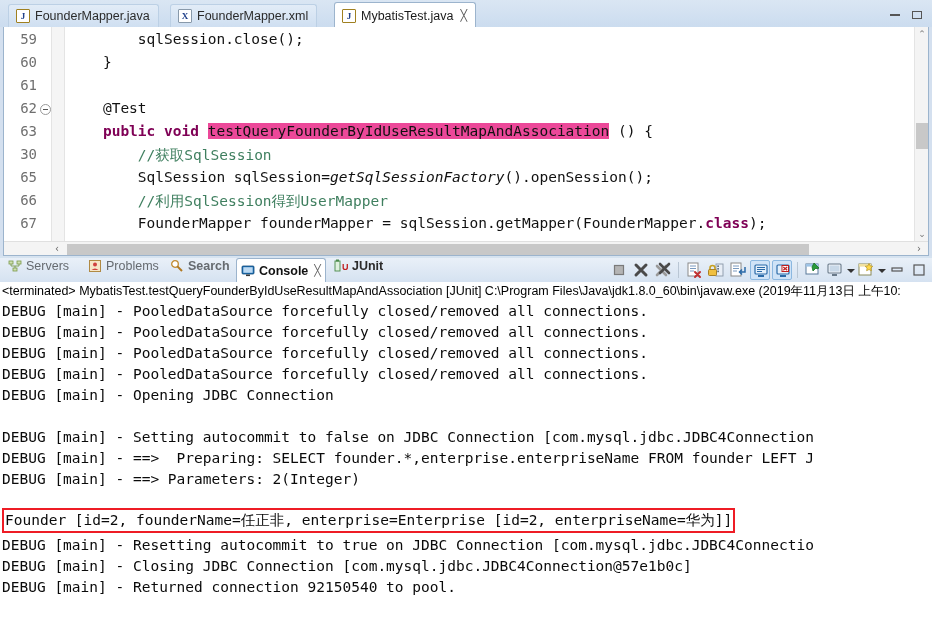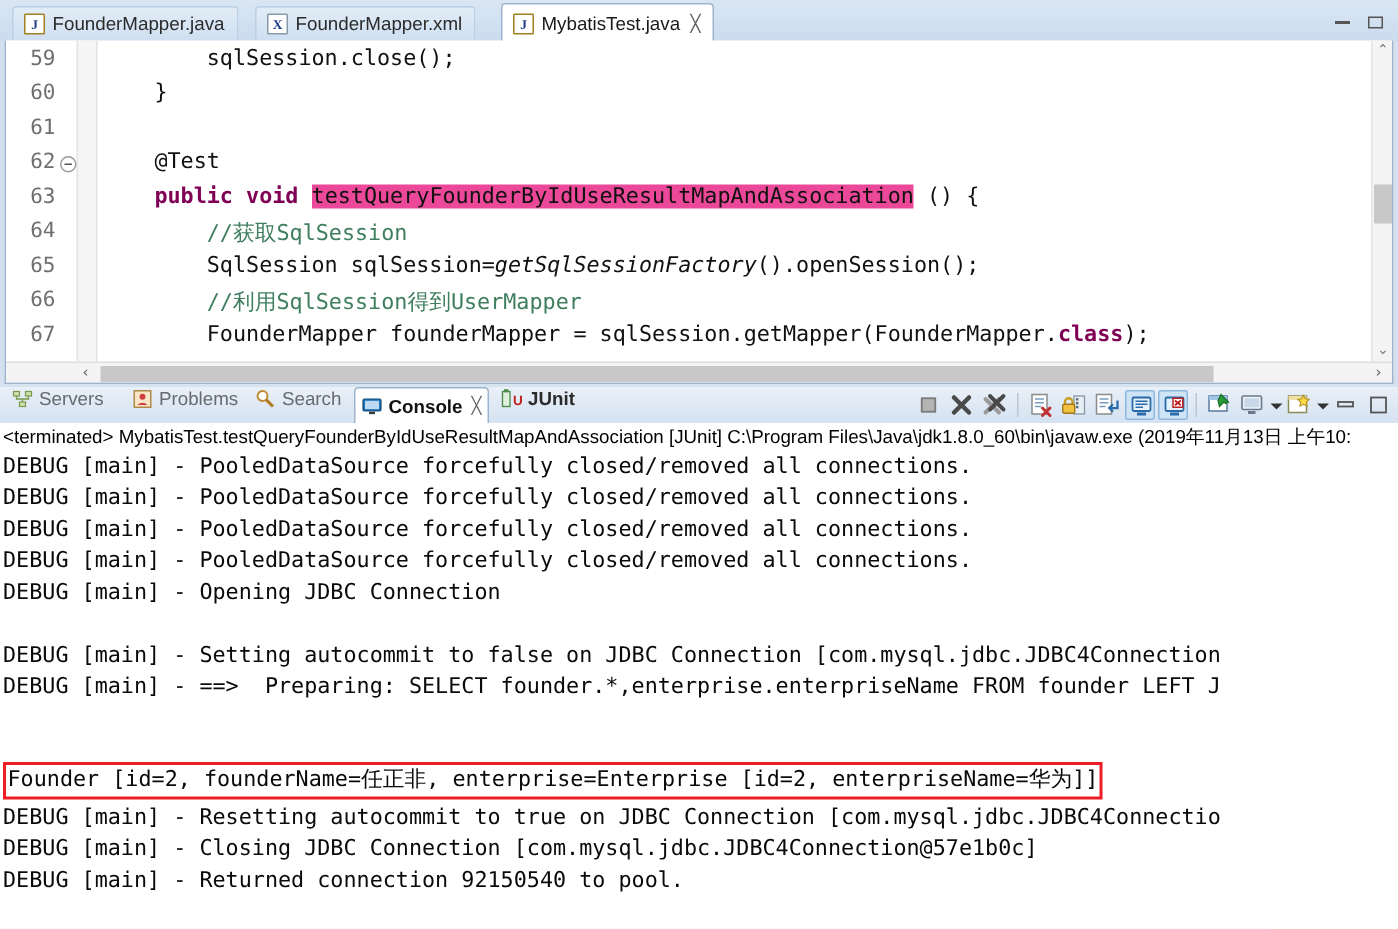--- a/index.html
+++ b/index.html
@@ -335,21 +335,21 @@
     </div>
 
     <div id="code-pane">
       <div id="gutter">
         <span class="ln" style="top:4px;">59</span>
         <span class="ln" style="top:27px;">60</span>
         <span class="ln" style="top:50px;">61</span>
         <span class="ln" style="top:73px;">62</span>
         <span class="fold" style="top:77px;"></span>
         <span class="ln" style="top:96px;">63</span>
-        <span class="ln" style="top:119px;">64</span>
+        <span class="ln" style="top:119px;">30</span>
         <span class="ln" style="top:142px;">65</span>
         <span class="ln" style="top:165px;">66</span>
         <span class="ln" style="top:188px;">67</span>
       </div>
       <div id="marker-col"></div>
 
       <div class="cline" style="top:4px;">        sqlSession.close();</div>
       <div class="cline" style="top:27px;">    }</div>
       <div class="cline" style="top:50px;"></div>
       <div class="cline" style="top:73px;">    @Test</div>
@@ -393,21 +393,21 @@
         <span class="ctab-ico">
           <svg width="14" height="14" viewBox="0 0 14 14">
             <rect x="1.5" y="1.5" width="11" height="11" fill="#f7e6c8" stroke="#b08a44" stroke-width="1"></rect>
             <circle cx="7" cy="5.5" r="2" fill="#d04040"></circle>
             <path d="M3.5 11 q3.5 -3 7 0" fill="#d04040"></path>
           </svg>
         </span>
         <span>Problems</span>
       </div>
 
-      <div class="ctab" style="left:166px;">
+      <div class="ctab" style="left:166px;font-weight:bold;">
         <span class="ctab-ico">
           <svg width="14" height="14" viewBox="0 0 14 14">
             <circle cx="5" cy="5" r="3.3" fill="#ffffff" stroke="#c08a30" stroke-width="1.3"></circle>
             <line x1="7.4" y1="7.4" x2="12" y2="12" stroke="#b07820" stroke-width="2"></line>
           </svg>
         </span>
         <span>Search</span>
       </div>
 
       <div class="ctab active" style="left:236px;">
@@ -545,19 +545,20 @@
     <div id="term-line">&lt;terminated&gt; MybatisTest.testQueryFounderByIdUseResultMapAndAssociation [JUnit] C:\Program Files\Java\jdk1.8.0_60\bin\javaw.exe (2019年11月13日 上午10:</div>
 
     <div id="console-out">
       <div class="oline" style="top:0px;">DEBUG [main] - PooledDataSource forcefully closed/removed all connections.</div>
       <div class="oline" style="top:21px;">DEBUG [main] - PooledDataSource forcefully closed/removed all connections.</div>
       <div class="oline" style="top:42px;">DEBUG [main] - PooledDataSource forcefully closed/removed all connections.</div>
       <div class="oline" style="top:63px;">DEBUG [main] - PooledDataSource forcefully closed/removed all connections.</div>
       <div class="oline" style="top:84px;">DEBUG [main] - Opening JDBC Connection</div>
       <div class="oline" style="top:126px;">DEBUG [main] - Setting autocommit to false on JDBC Connection [com.mysql.jdbc.JDBC4Connection</div>
       <div class="oline" style="top:147px;">DEBUG [main] - ==&gt;  Preparing: SELECT founder.*,enterprise.enterpriseName FROM founder LEFT J</div>
+      <div class="oline" style="top:168px;">DEBUG [main] - ==&gt; Parameters: 2(Integer)</div>
       <div class="oline hl" style="top:207px;">Founder [id=2, founderName=任正非, enterprise=Enterprise [id=2, enterpriseName=华为]]</div>
       <div class="oline" style="top:234px;">DEBUG [main] - Resetting autocommit to true on JDBC Connection [com.mysql.jdbc.JDBC4Connectio</div>
       <div class="oline" style="top:255px;">DEBUG [main] - Closing JDBC Connection [com.mysql.jdbc.JDBC4Connection@57e1b0c]</div>
       <div class="oline" style="top:276px;">DEBUG [main] - Returned connection 92150540 to pool.</div>
     </div>
   </div>
 </div>
 
 </body></html>

